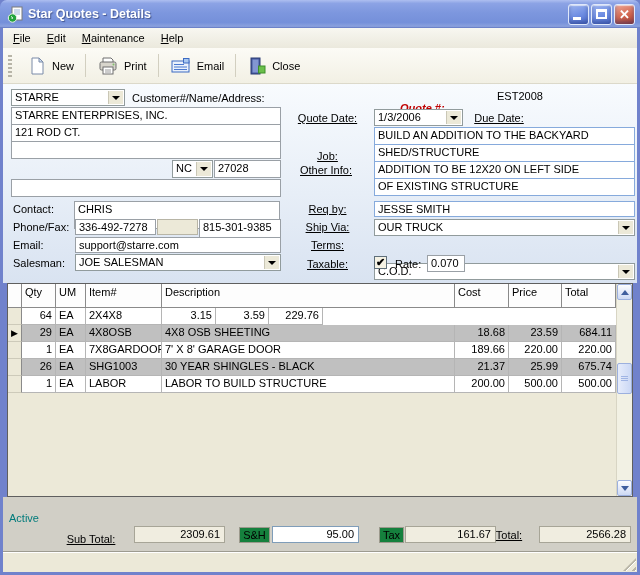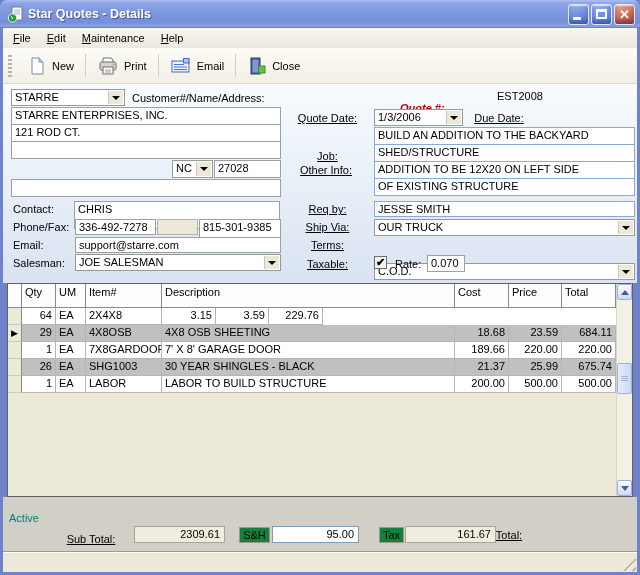--- a/index.html
+++ b/index.html
@@ -357,19 +357,20 @@
     <span class="rlabel" style="left:50px; top:36px; width:76px;">Sub Total:</span>
     <div class="tot-fld" style="left:131px; top:29px; width:91px;">2309.61</div>
 
     <span class="box-label" style="left:236px; top:30px; width:31px;">S&amp;H</span>
     <div class="tot-fld white" style="left:269px; top:29px; width:87px;">95.00</div>
 
     <span class="box-label" style="left:376px; top:30px; width:25px;">Tax</span>
     <div class="tot-fld" style="left:402px; top:29px; width:91px;">161.67</div>
 
     <span class="rlabel" style="left:484px; top:32px; width:44px;">Total:</span>
+    <div class="tot-fld" style="left:536px; top:29px; width:92px;">2566.28</div>
   </div>
 
   <div class="statusbar">
     <span class="grip"></span>
   </div>
 
 </div>
 
 </body></html>

